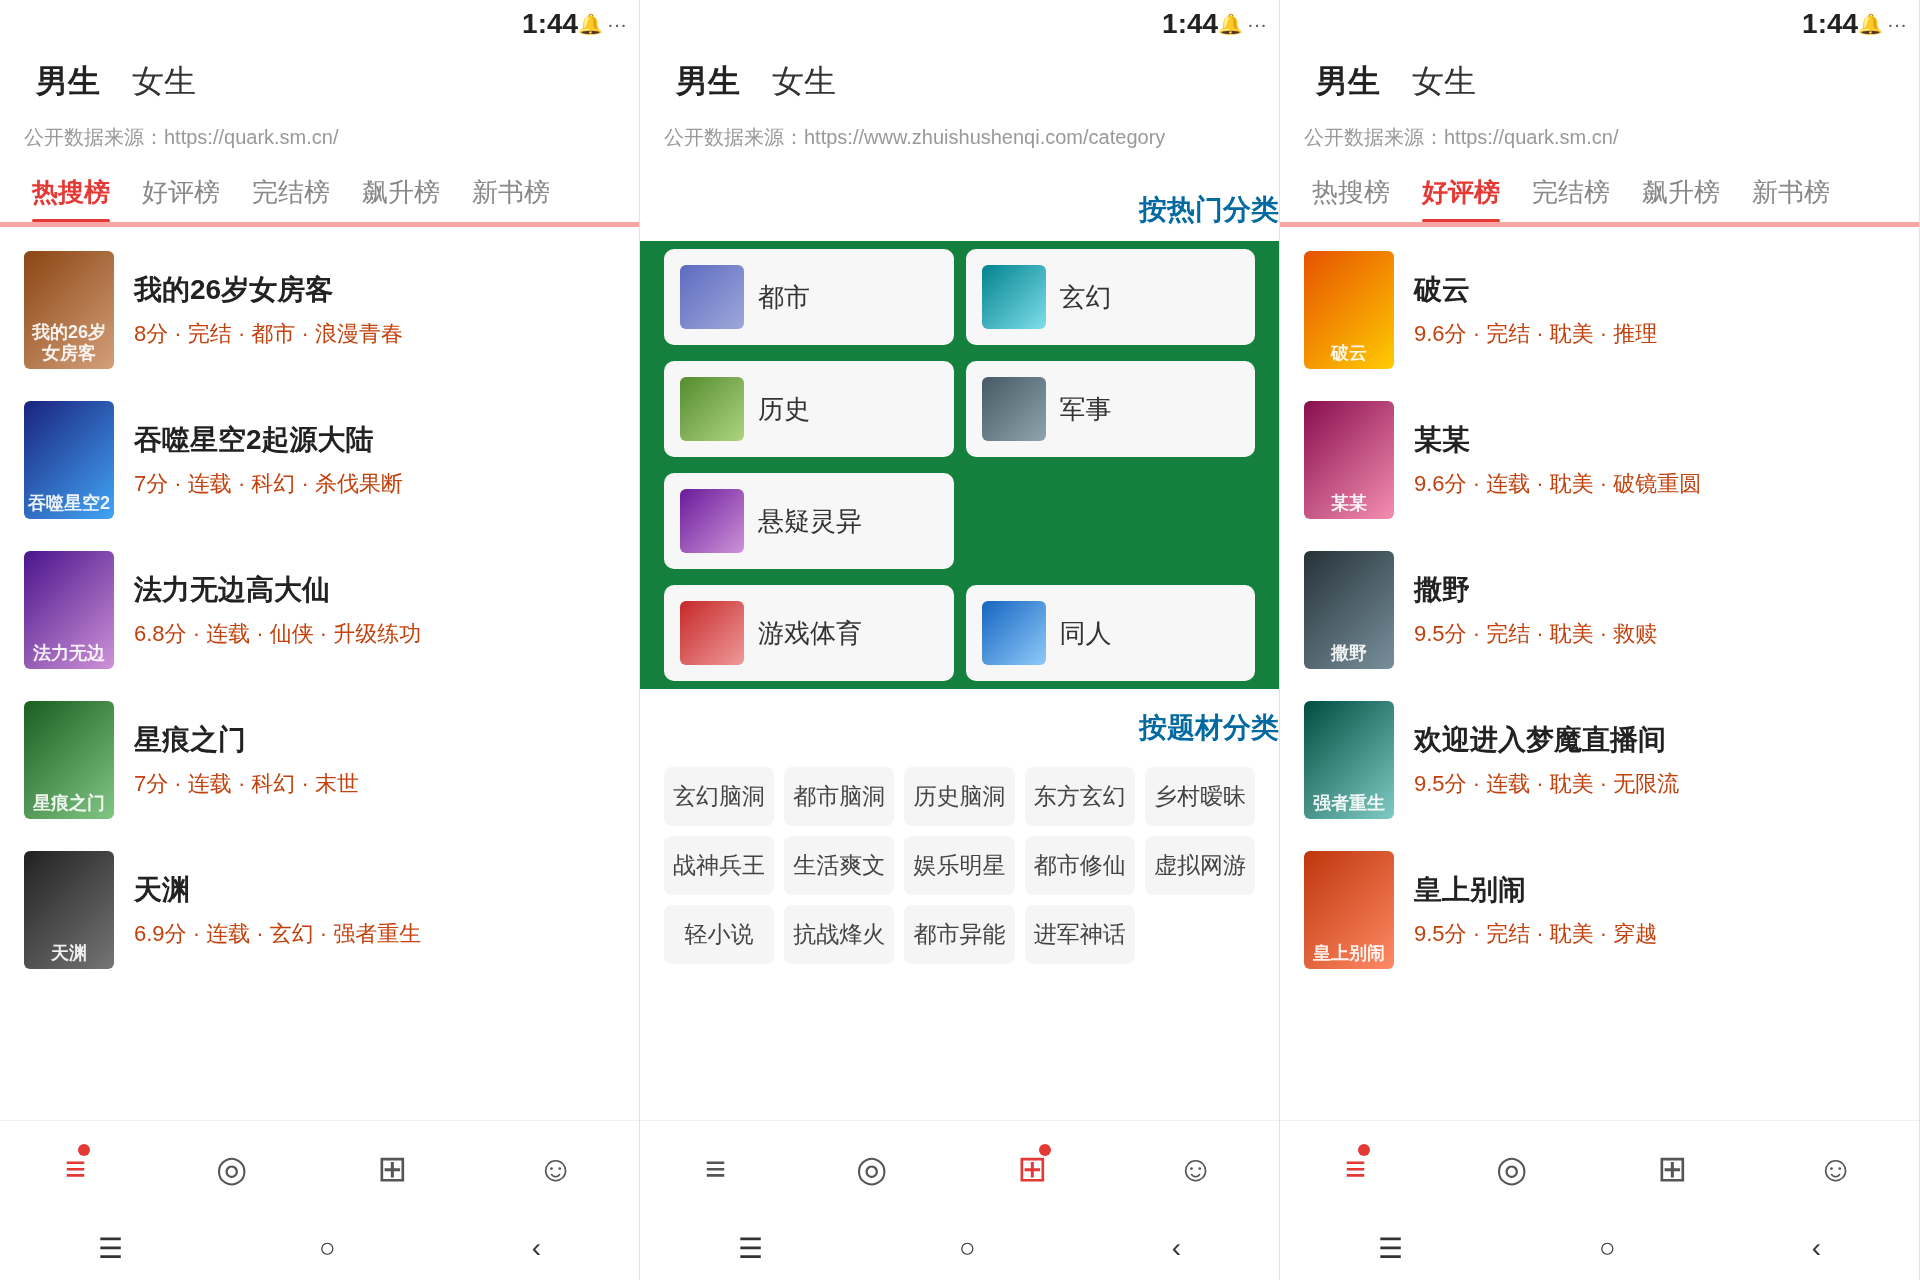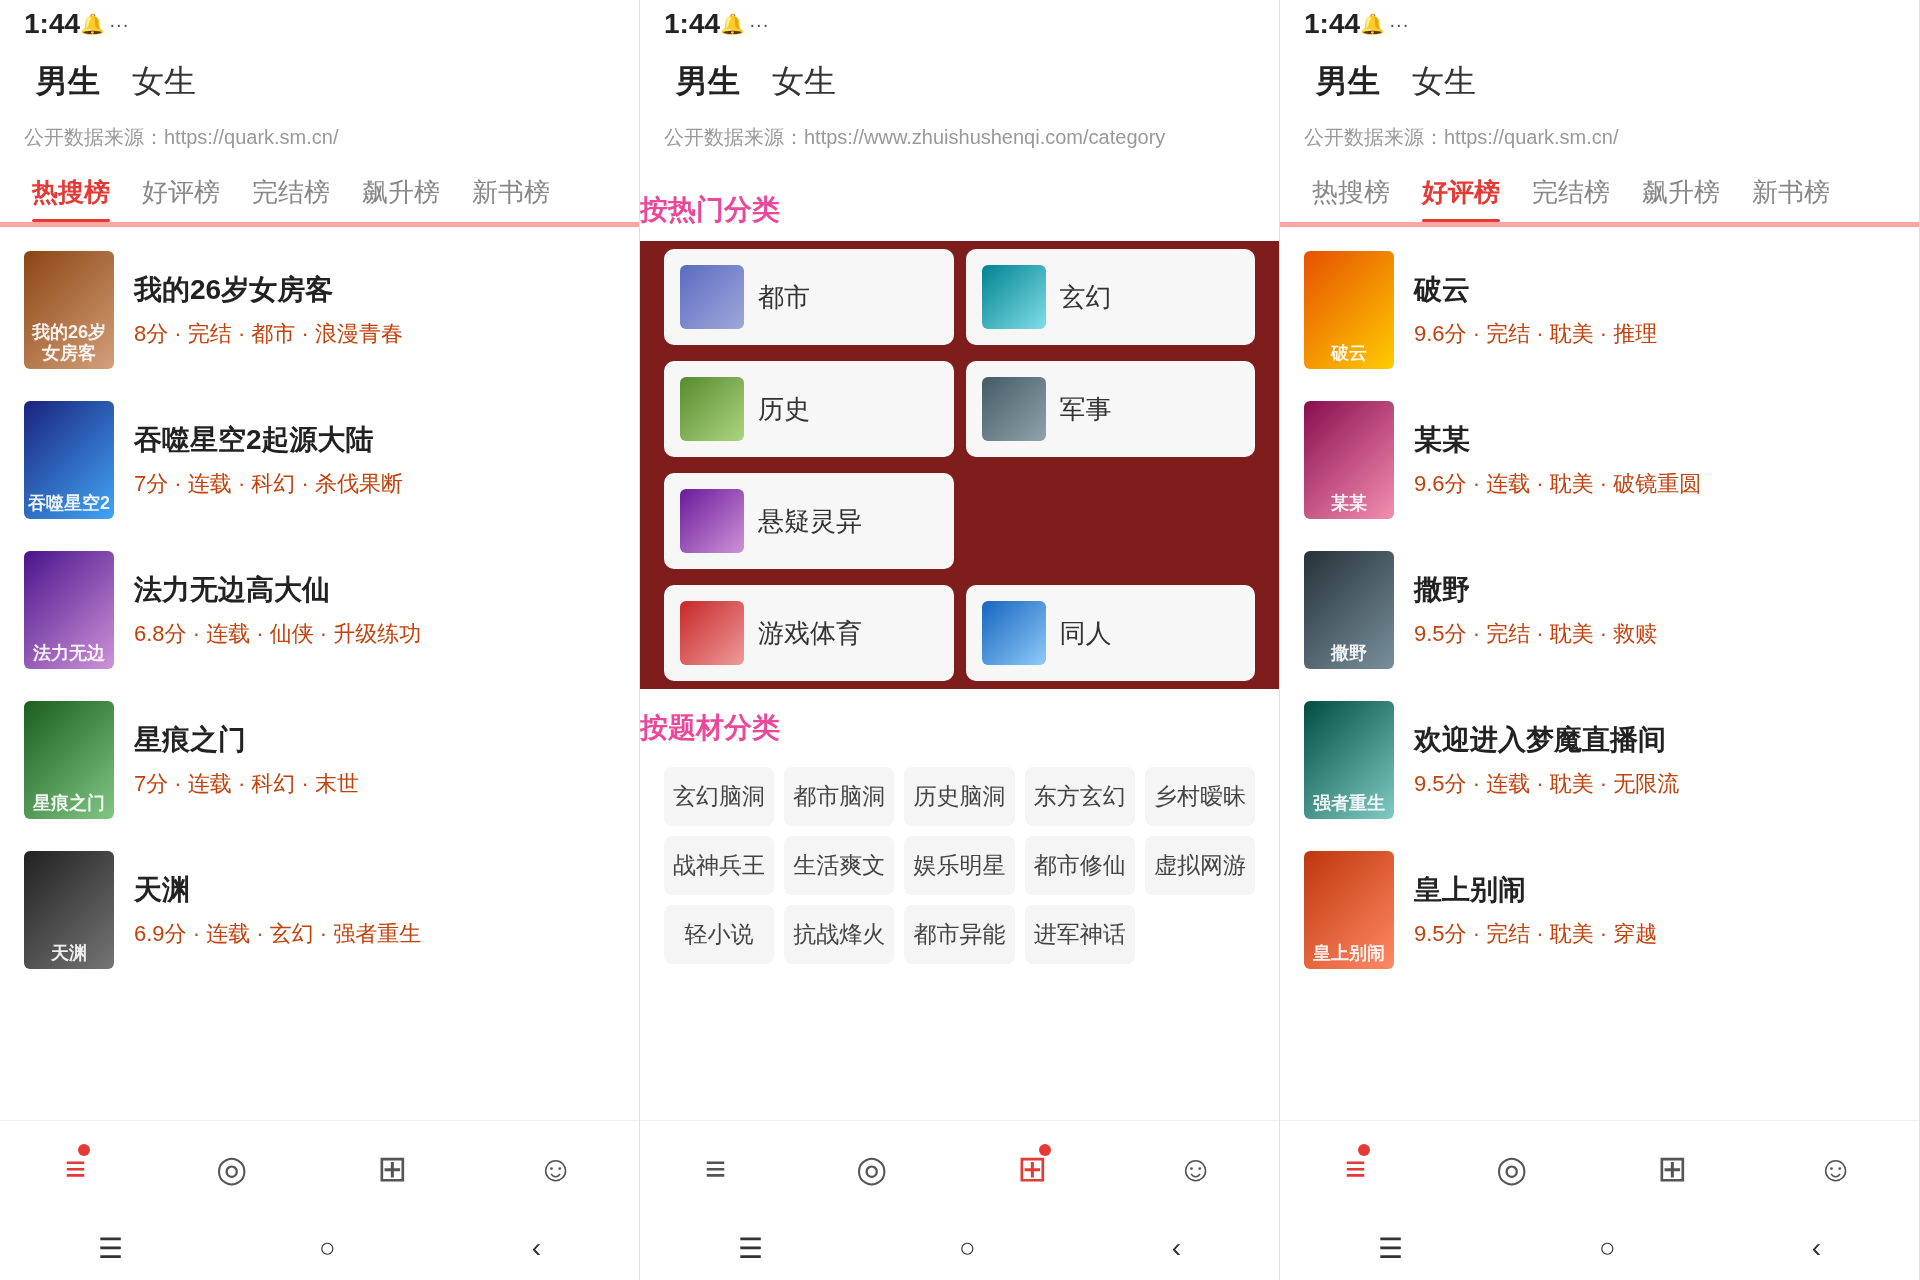--- a/index.html
+++ b/index.html
@@ -21,22 +21,22 @@
       flex-direction: column;
       border-right: 1px solid #e0e0e0;
       position: relative;
     }
 
     
     .status-bar {
       height: 48px;
       display: flex;
       align-items: center;
-      justify-content: flex-start;
-      padding: 0 24px;
+      justify-content: flex-end;
+      padding: 0 12px;
       background: #fff;
       flex-shrink: 0;
     }
     .status-left {
       font-size: 28px;
       font-weight: 600;
       color: #222;
       display: flex;
       align-items: center;
       gap: 8px;
@@ -192,32 +192,32 @@
     }
     .sys-btn {
       font-size: 28px;
       color: #333;
       cursor: pointer;
     }
 
     
     .category-section {
       font-size: 28px;
-      color: #ec4899;
+      color: #0369a1;
       font-weight: 600;
-      text-align: left;
+      text-align: right;
       padding: 20px 0 12px;
       background: #fff;
     }
     .category-grid {
       display: grid;
       grid-template-columns: 1fr 1fr;
       gap: 12px;
       padding: 8px 24px;
-      background: #7f1d1d;
+      background: #15803d;
     }
     .category-card {
       background: #f7f7f7;
       border-radius: 10px;
       display: flex;
       align-items: center;
       padding: 16px;
       gap: 14px;
       cursor: pointer;
     }

